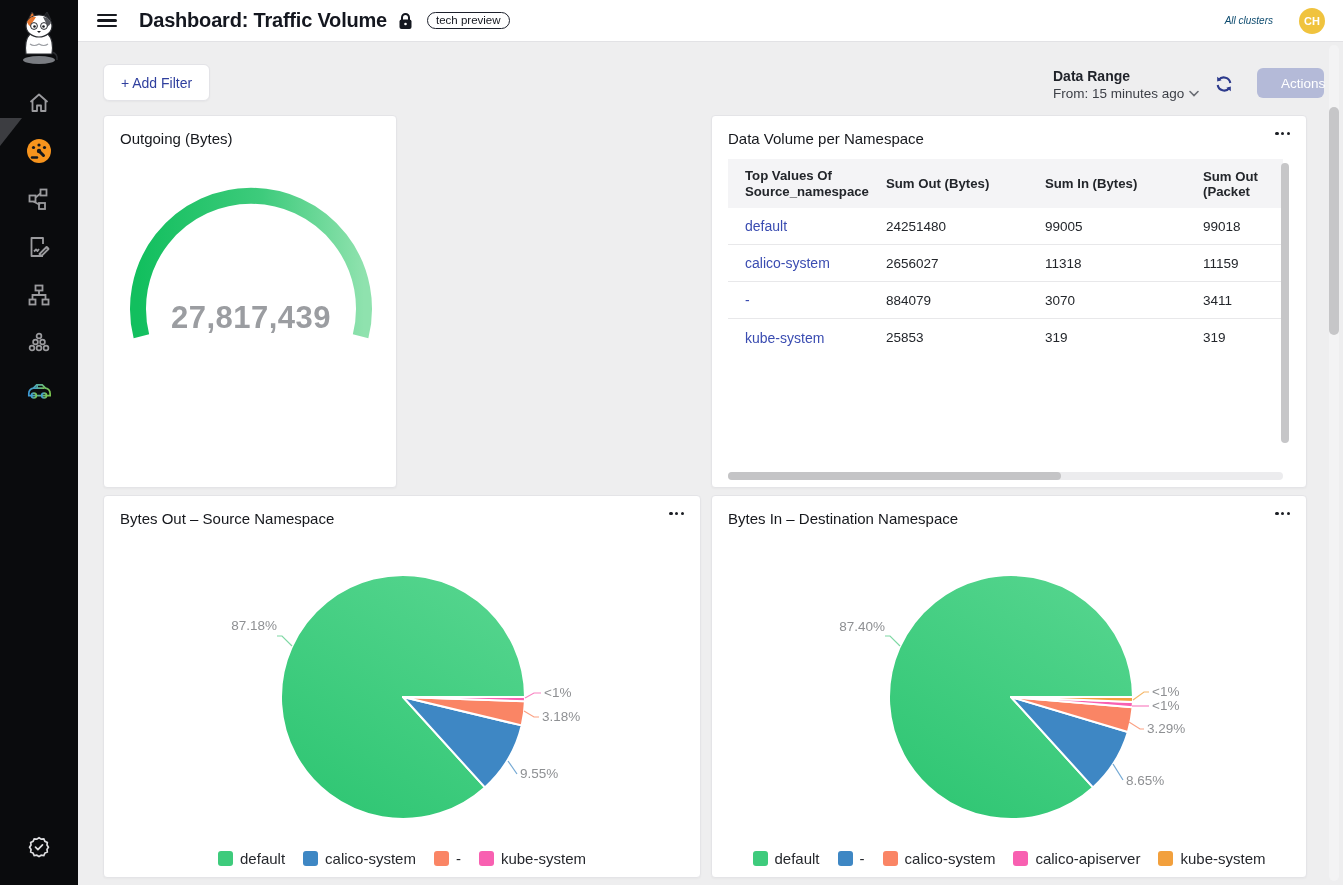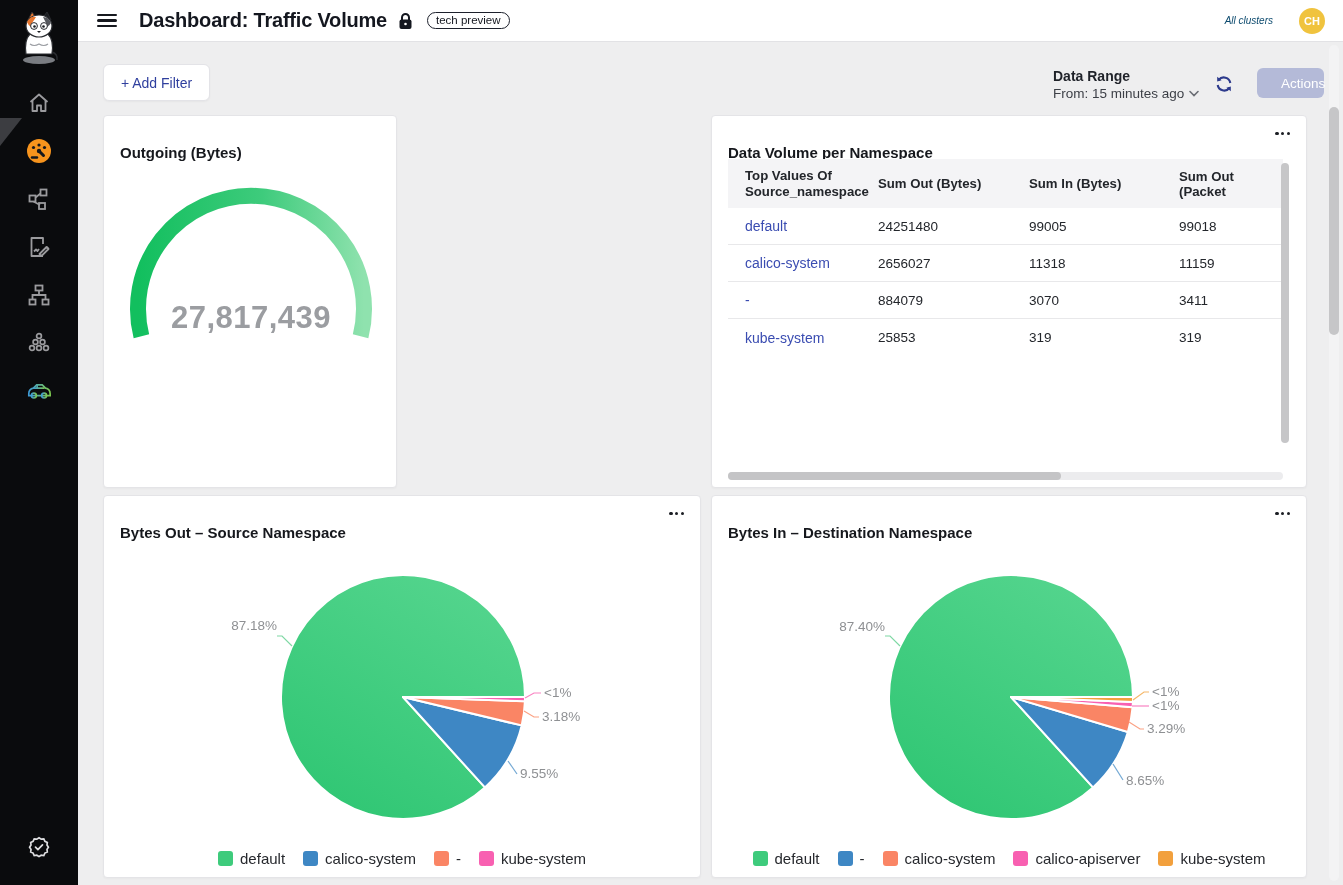--- a/index.html
+++ b/index.html
@@ -28,35 +28,35 @@
   .main { position:absolute; left:78px; top:42px; width:1274px; height:843px; background:#eeeeef; }
 
   .btn-add { position:absolute; left:25px; top:22px; width:107px; height:37px; background:#fff; border:1px solid #e3e3e7; border-radius:6px; font-size:14px; color:#2f3f9e; font-weight:500; cursor:pointer; box-shadow:0 1px 2px rgba(0,0,0,.04); }
   .trange { position:absolute; left:975px; top:26px; cursor:pointer; }
   .trange .lbl { font-size:14px; font-weight:700; color:#1f2229; }
   .trange .val { font-size:13.5px; color:#3c3f46; margin-top:2px; display:flex; align-items:center; gap:5px; }
   .refresh { position:absolute; left:1137px; top:33px; width:18px; height:18px; cursor:pointer; }
   .btn-actions { position:absolute; left:1179px; top:26px; width:67px; height:30px; background:#b4bad8; border:none; border-radius:6px; color:#ffffff; font-size:13.5px; cursor:pointer;padding-left:24px; }
 
   .card { position:absolute; background:#fff; border:1px solid #e4e4e7; border-radius:4px; box-shadow:0 1px 2px rgba(0,0,0,.03); }
-  .card-title { position:absolute; left:16px; top:28px; font-size:15px; font-weight:700; color:#16181d; }
+  .card-title { position:absolute; left:16px; top:14px; font-size:15px; font-weight:400; color:#16181d; }
   .dots { position:absolute; right:14px; top:10px; display:flex; gap:2.5px; padding:6px 2px; cursor:pointer; }
   .dots i { width:3.2px; height:3.2px; border-radius:50%; background:#1c1e24; }
 
   #card-out { left:25px; top:73px; width:294px; height:373px; }
   #card-in  { left:329px; top:73px; width:294px; height:373px; }
   #card-table { left:633px; top:73px; width:596px; height:373px; }
   #card-pie-out { left:25px; top:453px; width:598px; height:383px; }
   #card-pie-in  { left:633px; top:453px; width:596px; height:383px; }
 
   .gauge-val { font-weight:700; letter-spacing:.5px; }
 
   
   .tbl { position:absolute; left:16px; top:43px; width:555px; height:297px; font-size:14px; overflow:hidden; }
-  .trow { display:grid; grid-template-columns:150px 151px 150px 1fr; align-items:center; }
+  .trow { display:grid; grid-template-columns:150px 151px 150px 1fr; align-items:center;gap:8px; }
   .thead { background:#f4f4f6; height:49px; font-size:13.2px; font-weight:700; color:#23262b; }
   .thead .c1 { padding-left:17px; width:140px; line-height:1.2; }
   .tr { height:37px; border-bottom:1px solid #e8e8ea; }
   .tr:last-child { border-bottom:none; }
   .tr .c1 { padding-left:17px; }
   .ns-link { color:#3a4cb1; font-weight:500; cursor:pointer; }
   .num { color:#23262b; font-size:13.5px; }
   .vscroll { position:absolute; right:17px; top:47px; width:8px; height:280px; background:#c6c6c8; border-radius:4px; cursor:pointer; }
   .hscroll-track { position:absolute; left:16px; top:356px; width:555px; height:8px; background:#ececee; border-radius:4px; }
   .hscroll { position:absolute; left:0; top:0; width:333px; height:8px; background:#c4c4c6; border-radius:4px; cursor:pointer; }

